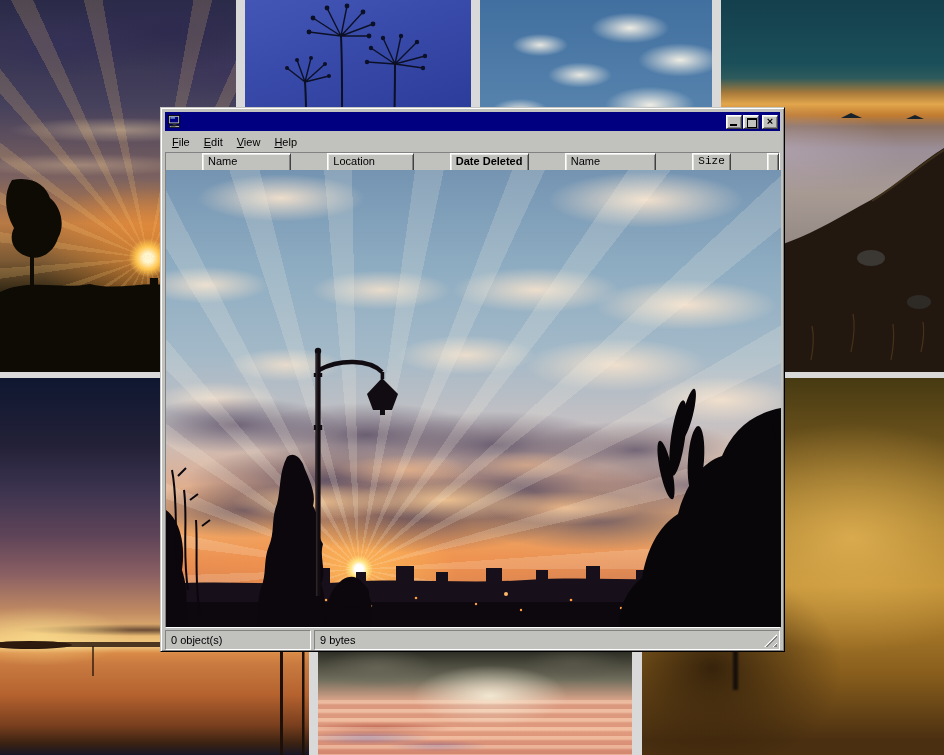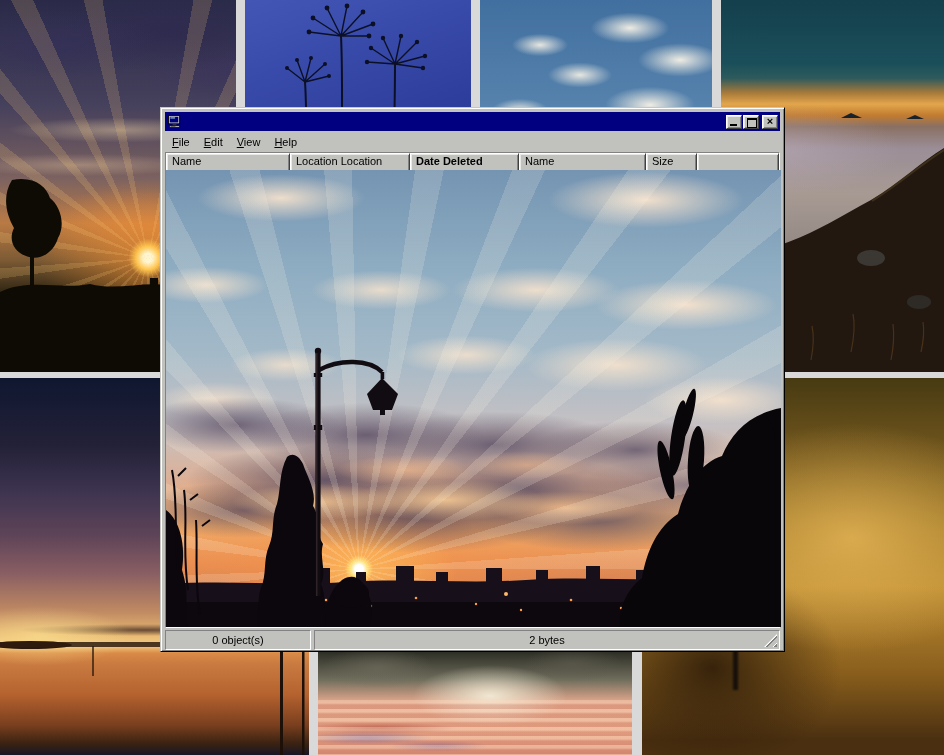--- a/index.html
+++ b/index.html
@@ -94,23 +94,23 @@
   .maxbox{position:absolute;left:3px;top:2px;width:8px;height:7px;border:1px solid #000;border-top-width:2px;}
 
   .menubar{height:20px;display:flex;align-items:center;padding:0 1px;}
   .menuitem{font-size:11px;color:#000;padding:2px 7px;}
   .menuitem u{text-underline-offset:1px;}
 
   .client{margin:0 1px;border:1px solid;border-color:#828282 #fff #fff #828282;background:#000;}
   .headers{display:flex;height:17px;background:#c1c1be;}
   .hcell{box-sizing:border-box;height:28px;font-size:11px;line-height:14px;padding:0 5px;color:#000;
       background:#c1c1be;border:1px solid;border-color:#fff #404040 #404040 #fff;
-      box-shadow:inset 1px 1px 0 #e8e8e4, inset -1px -1px 0 #828282;}
+      box-shadow:inset 1px 1px 0 #e8e8e4, inset -1px -1px 0 #828282;margin-left:36px;}
   .hc0{width:124px;} .hc1{width:120px;} .hc2{width:109px;font-weight:bold;} .hc3{width:127px;}
-  .hc4{width:51px;text-align:left;} .hc5{flex:1;}
+  .hc4{width:51px;text-align:center;font-family:Liberation Mono, monospace;} .hc5{flex:1;}
 
   .photo{position:relative;width:615px;height:457px;overflow:hidden;
       background:
         radial-gradient(14px 14px at 193px 399px, #ffffff 0 30%, #ffe27a 60%, rgba(255,190,80,0) 100%),
         radial-gradient(130px 70px at 193px 399px, rgba(255,190,90,.8), rgba(255,190,90,0) 75%),
         radial-gradient(340px 150px at 193px 402px, rgba(252,150,70,.55), rgba(252,150,70,0) 80%),
         linear-gradient(180deg,#7494b2 0%,#8fadc2 22%,#a3b9c8 40%,#c6c1c3 56%,#ddb095 68%,#efae6e 78%,#e68e54 86%,#c97a55 94%,#b06a4a 100%);}
   .clouds-light{background:
       radial-gradient(120px 34px at 115px 28px, rgba(247,227,205,.92), rgba(247,227,205,0) 70%),
       radial-gradient(140px 40px at 480px 30px, rgba(247,227,205,.95), rgba(247,227,205,0) 70%),
@@ -140,21 +140,21 @@
       radial-gradient(120px 26px at 150px 332px, rgba(252,206,150,.8), rgba(252,206,150,0) 70%),
       radial-gradient(140px 30px at 280px 330px, rgba(252,206,150,.85), rgba(252,206,150,0) 70%),
       radial-gradient(110px 24px at 400px 338px, rgba(252,196,140,.8), rgba(252,196,140,0) 70%),
       radial-gradient(100px 22px at 240px 300px, rgba(248,190,140,.6), rgba(248,190,140,0) 70%),
       radial-gradient(90px 20px at 360px 295px, rgba(248,190,140,.55), rgba(248,190,140,0) 70%);}
   .sunrays{background:repeating-conic-gradient(from 190deg at 193px 399px,
       rgba(255,246,228,0) 0deg 9deg, rgba(255,246,228,.17) 9deg 13deg);}
 
   .statusbar{position:relative;display:flex;gap:3px;height:20px;margin:2px 1px 0 1px;}
   .spanel{box-sizing:border-box;font-size:11px;line-height:16px;padding:1px 5px;color:#000;
-      border:1px solid;border-color:#828282 #fff #fff #828282;background:#c1c1be;text-align:center;}
+      border:1px solid;border-color:#828282 #fff #fff #828282;background:#c1c1be;}
   .sp1{width:146px;} .sp2{flex:1;}
   .grip{position:absolute;right:3px;bottom:3px;width:13px;height:13px;
       background:repeating-linear-gradient(135deg, transparent 0 3px, #fff 3px 4px, #828282 4px 6px);
       clip-path:polygon(100% 0,100% 100%,0 100%);}
 </style>
 </head>
 <body>
 
 <div class="screen">
 
@@ -352,18 +352,18 @@
           <rect x="214.6" y="202" width="3.6" height="7" fill="#110c12"></rect>
           <path d="M216 208 L201 224 L207 240 L226 240 L232 224 Z" fill="#110c12"></path>
           <rect x="214" y="240" width="5" height="5" fill="#110c12"></rect>
           <rect x="150.2" y="183" width="1.2" height="243" fill="#5a4a4a" opacity=".5"></rect>
         </svg>
       </div>
     </div>
 
     <div class="statusbar">
       <span class="spanel sp1">0 object(s)</span>
-      <span class="spanel sp2">2 bytes</span>
+      <span class="spanel sp2">9 bytes</span>
       <span class="grip"></span>
     </div>
 
   </div>
 </div>
 
 </body></html>

